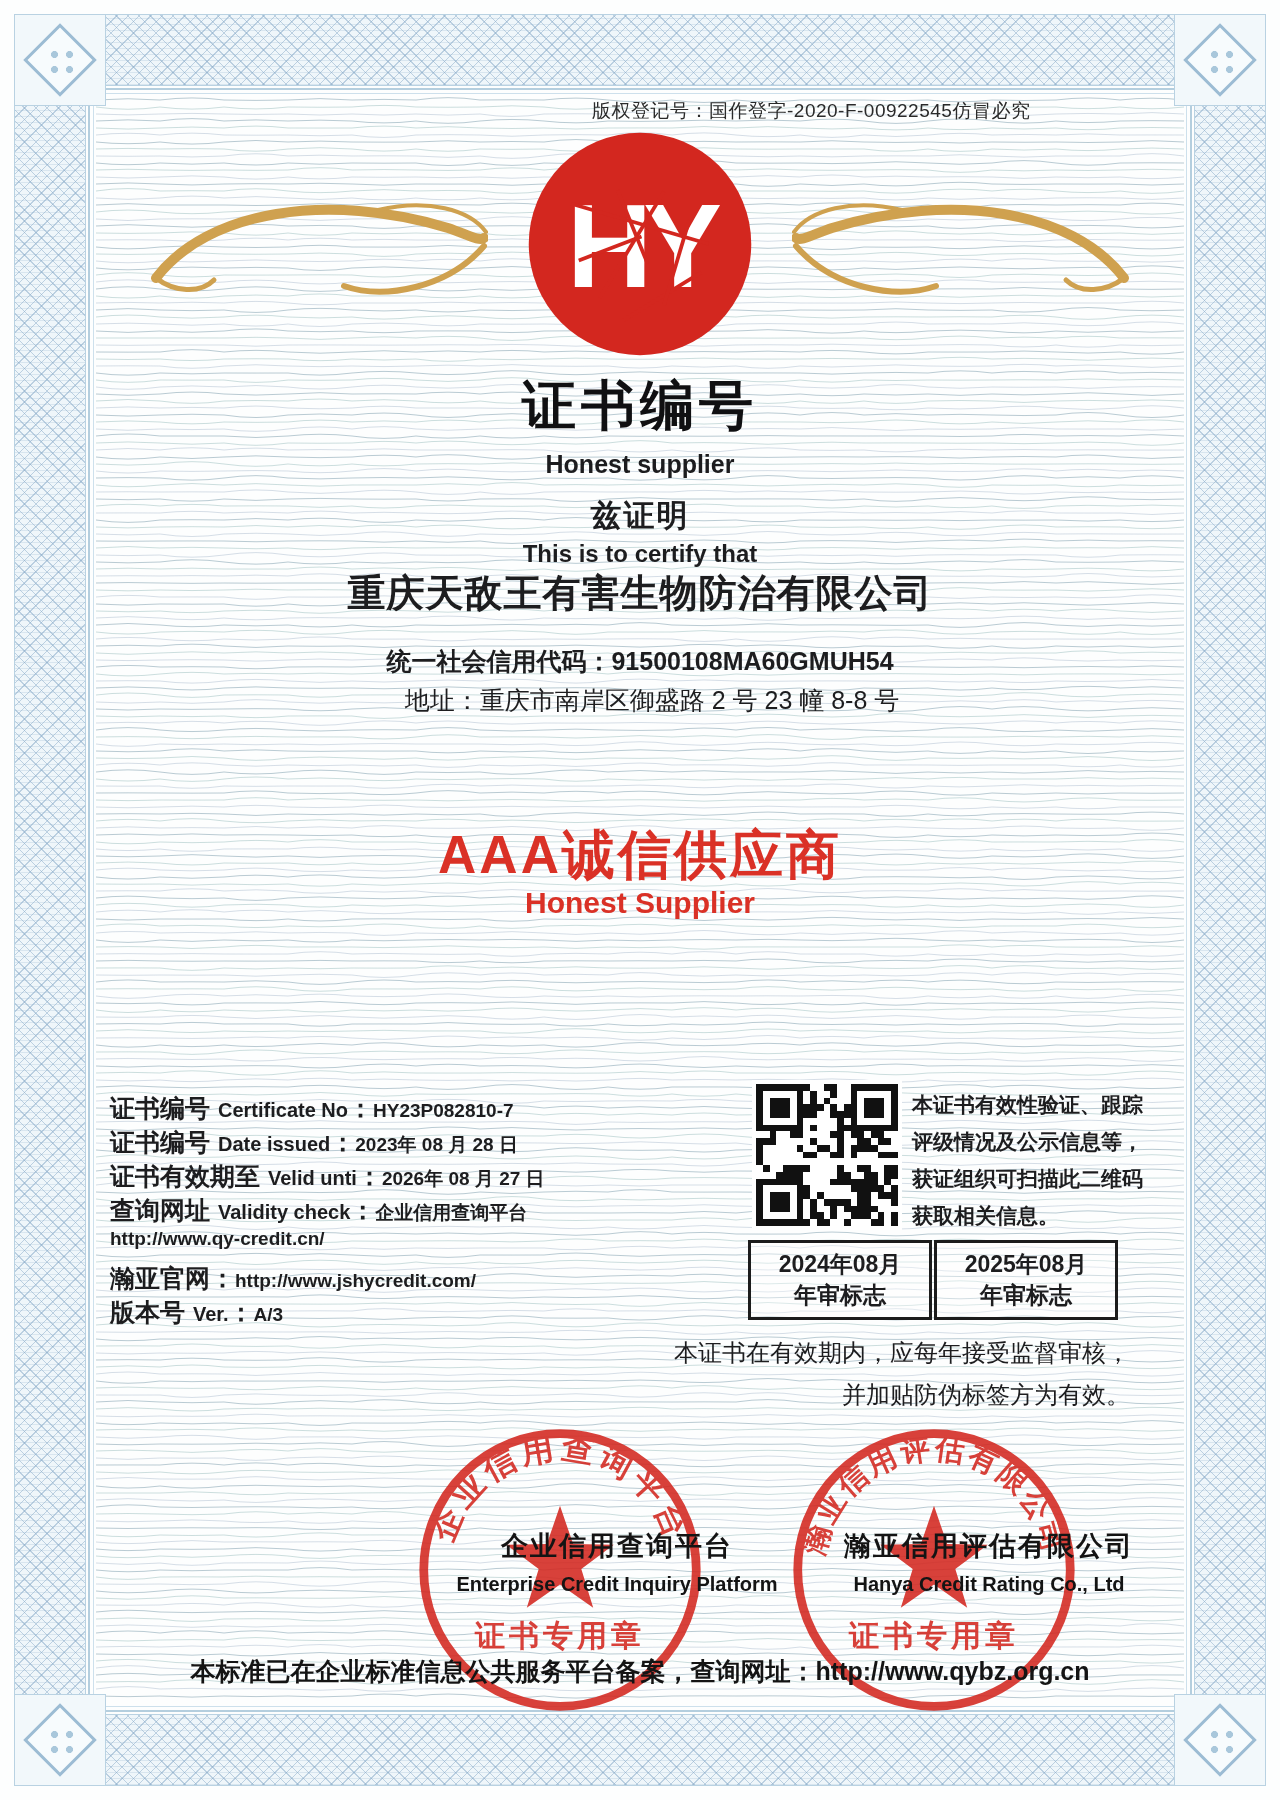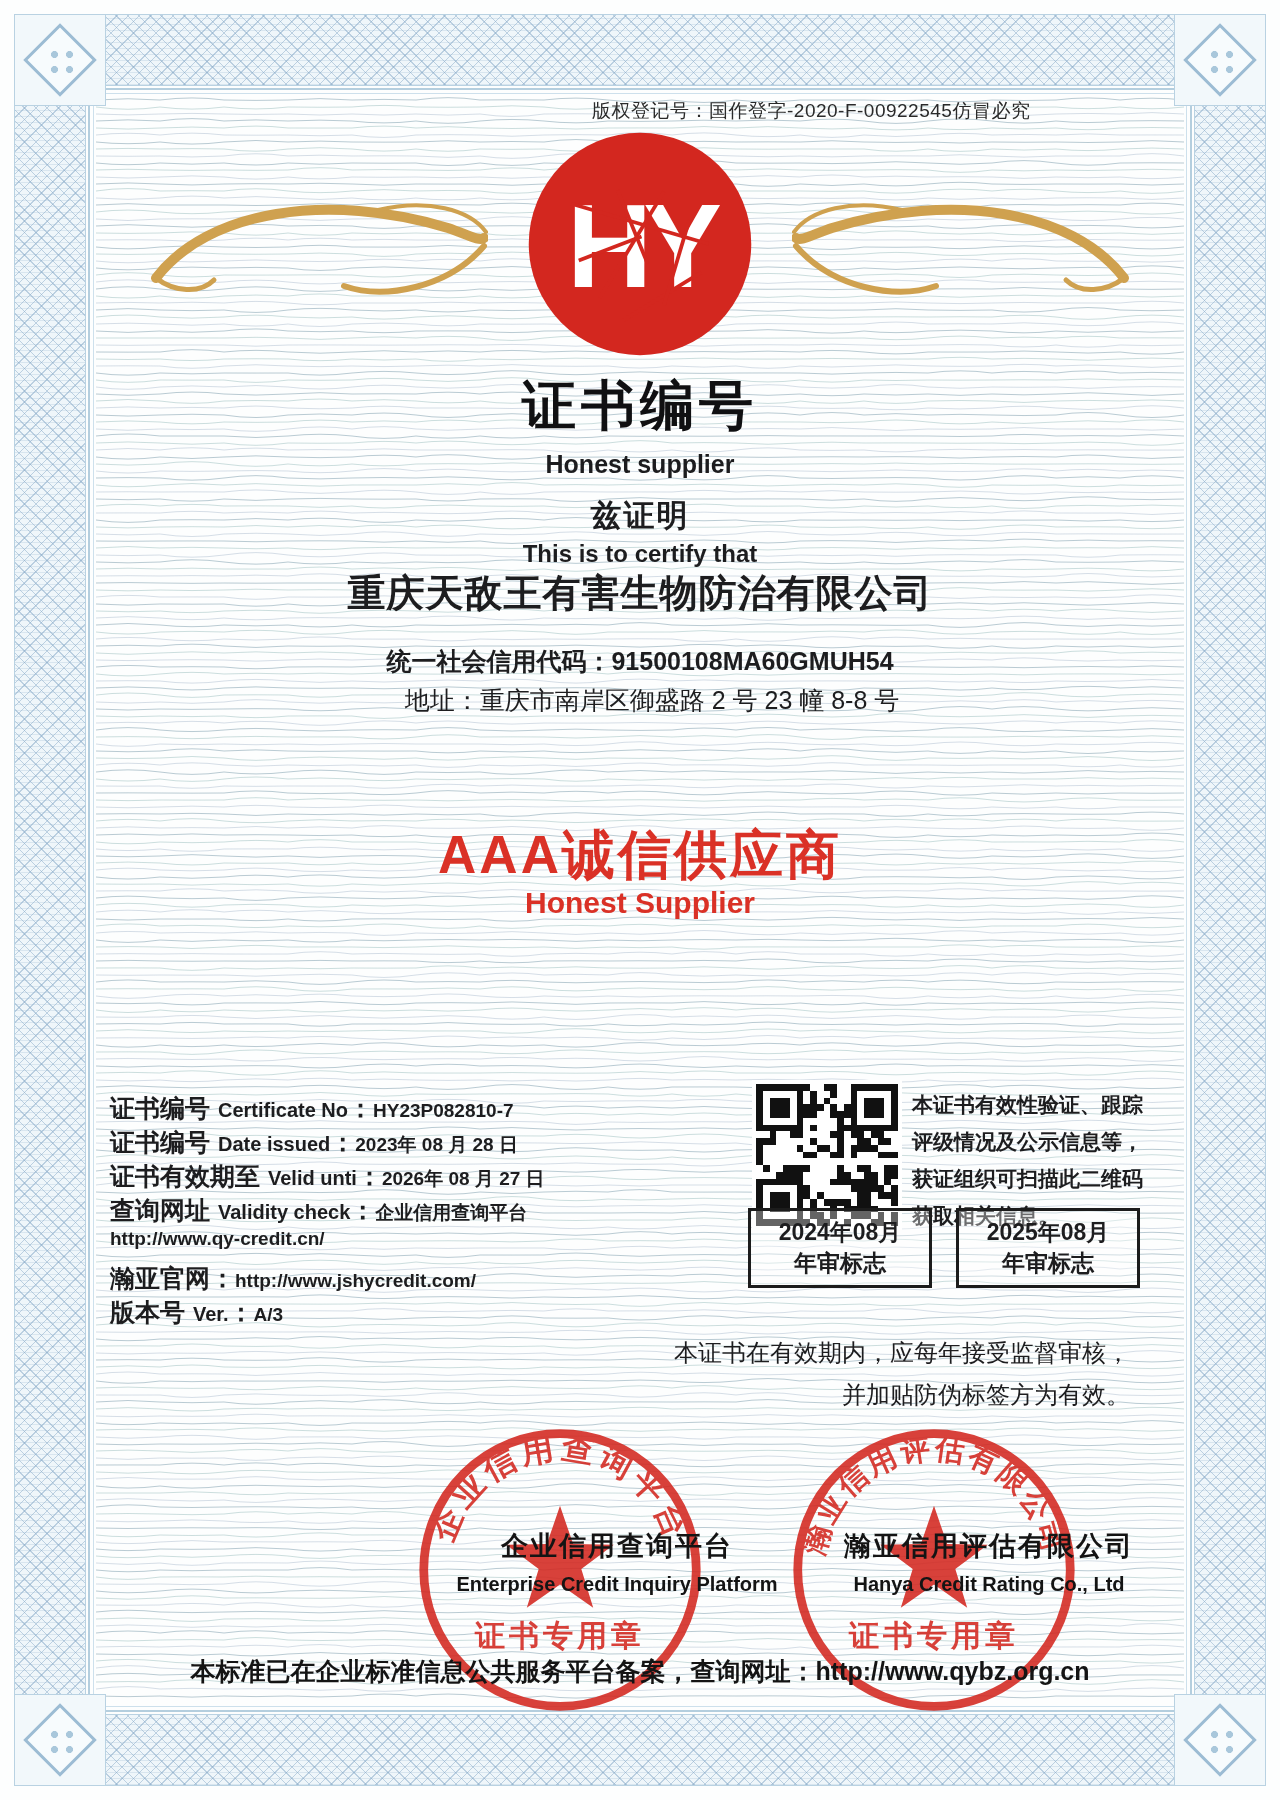--- a/index.html
+++ b/index.html
@@ -56,21 +56,21 @@
   .d-line{height:34px;display:flex;align-items:baseline;white-space:nowrap;}
   .dl-zh{font-size:25px;font-weight:700;}
   .dl-en{font-size:20px;font-weight:600;margin-left:8px;}
   .dl-sep{font-size:25px;font-weight:700;}
   .dl-val{font-size:19px;font-weight:600;}
 
   .qr{left:752px;top:1080px;width:150px;height:150px;background:#fff;padding:4px;}
   .qr svg{width:100%;height:100%;}
   .qr-text{left:912px;top:1086px;font-size:21px;font-weight:600;line-height:37px;}
 
-  .review-boxes{left:748px;top:1208px;display:flex;gap:24px;}
+  .review-boxes{left:748px;top:1240px;display:flex;gap:2px;}
   .rbox{width:184px;height:80px;border:3px solid #1c1c1c;background:rgba(255,255,255,.35);
     display:flex;flex-direction:column;justify-content:center;text-align:center;
     font-size:23px;font-weight:600;line-height:31px;}
   .supervision{right:150px;top:1332px;text-align:right;font-size:24px;font-weight:400;line-height:42px;}
 
   .seal{width:292px;height:292px;top:1424px;opacity:.88;}
   .seal.left{left:414px;}
   .seal.right{left:788px;}
   .caption{width:380px;text-align:center;top:1528px;}
   .caption.left{left:427px;}

